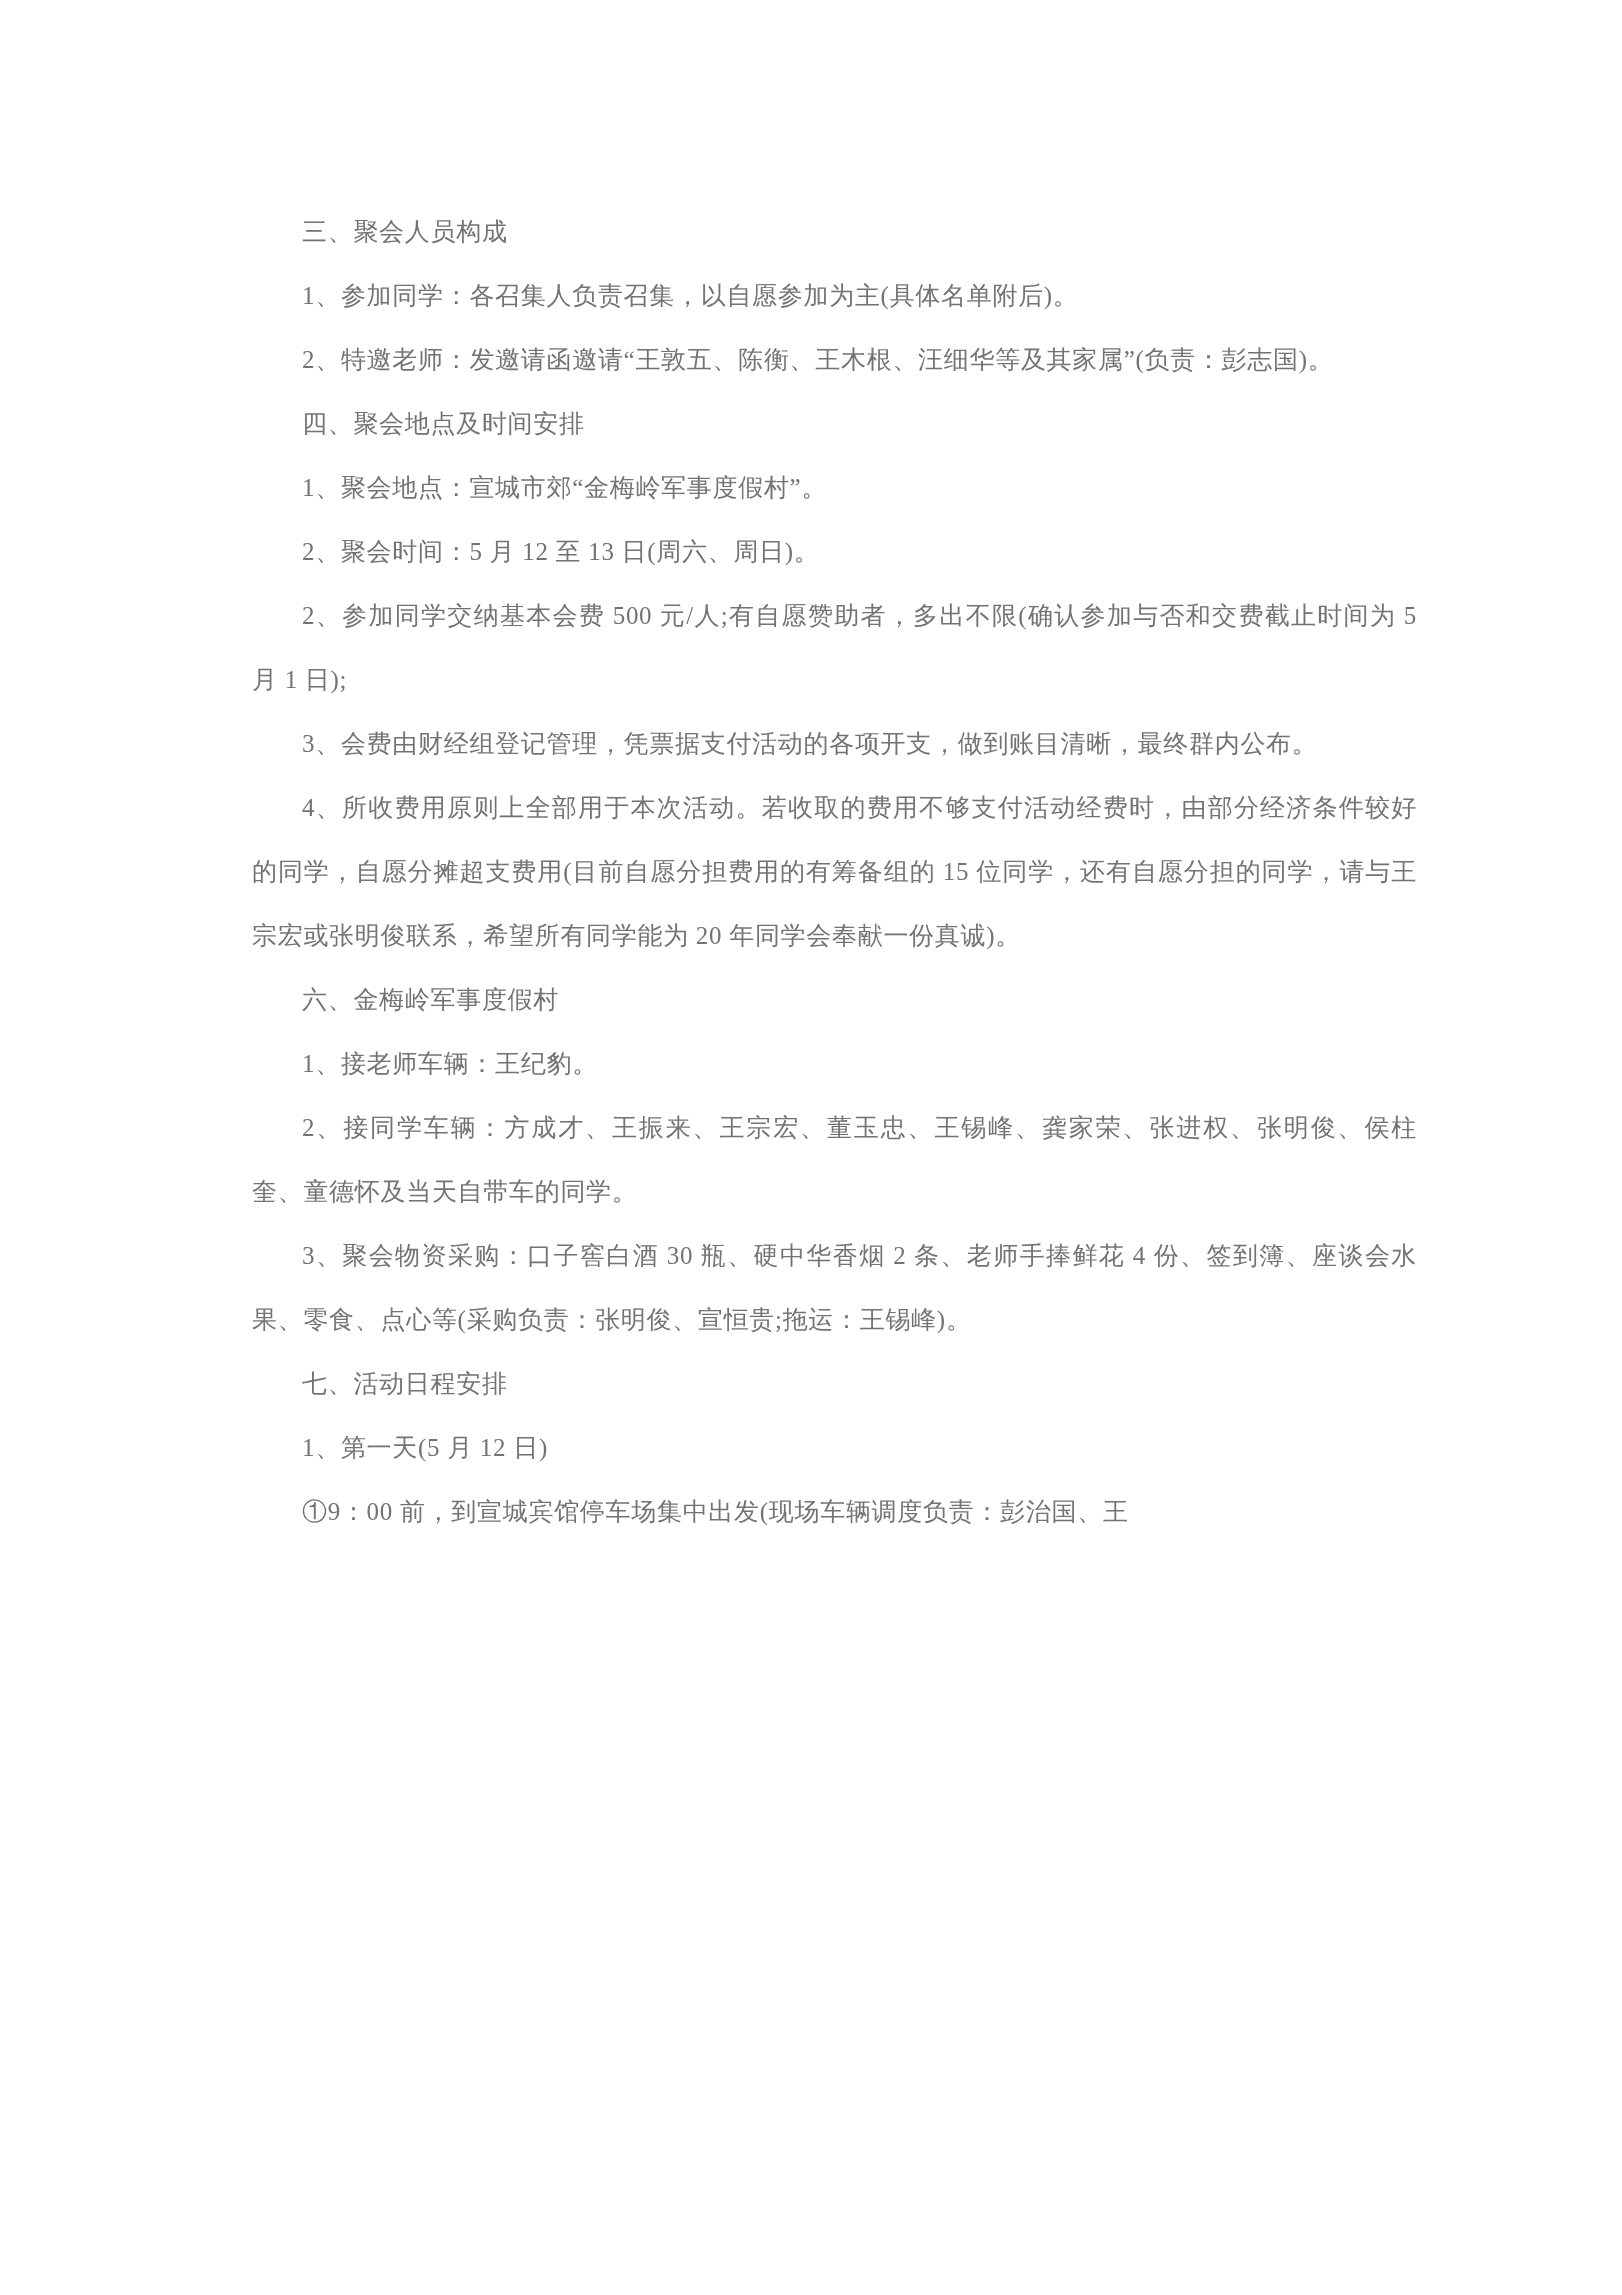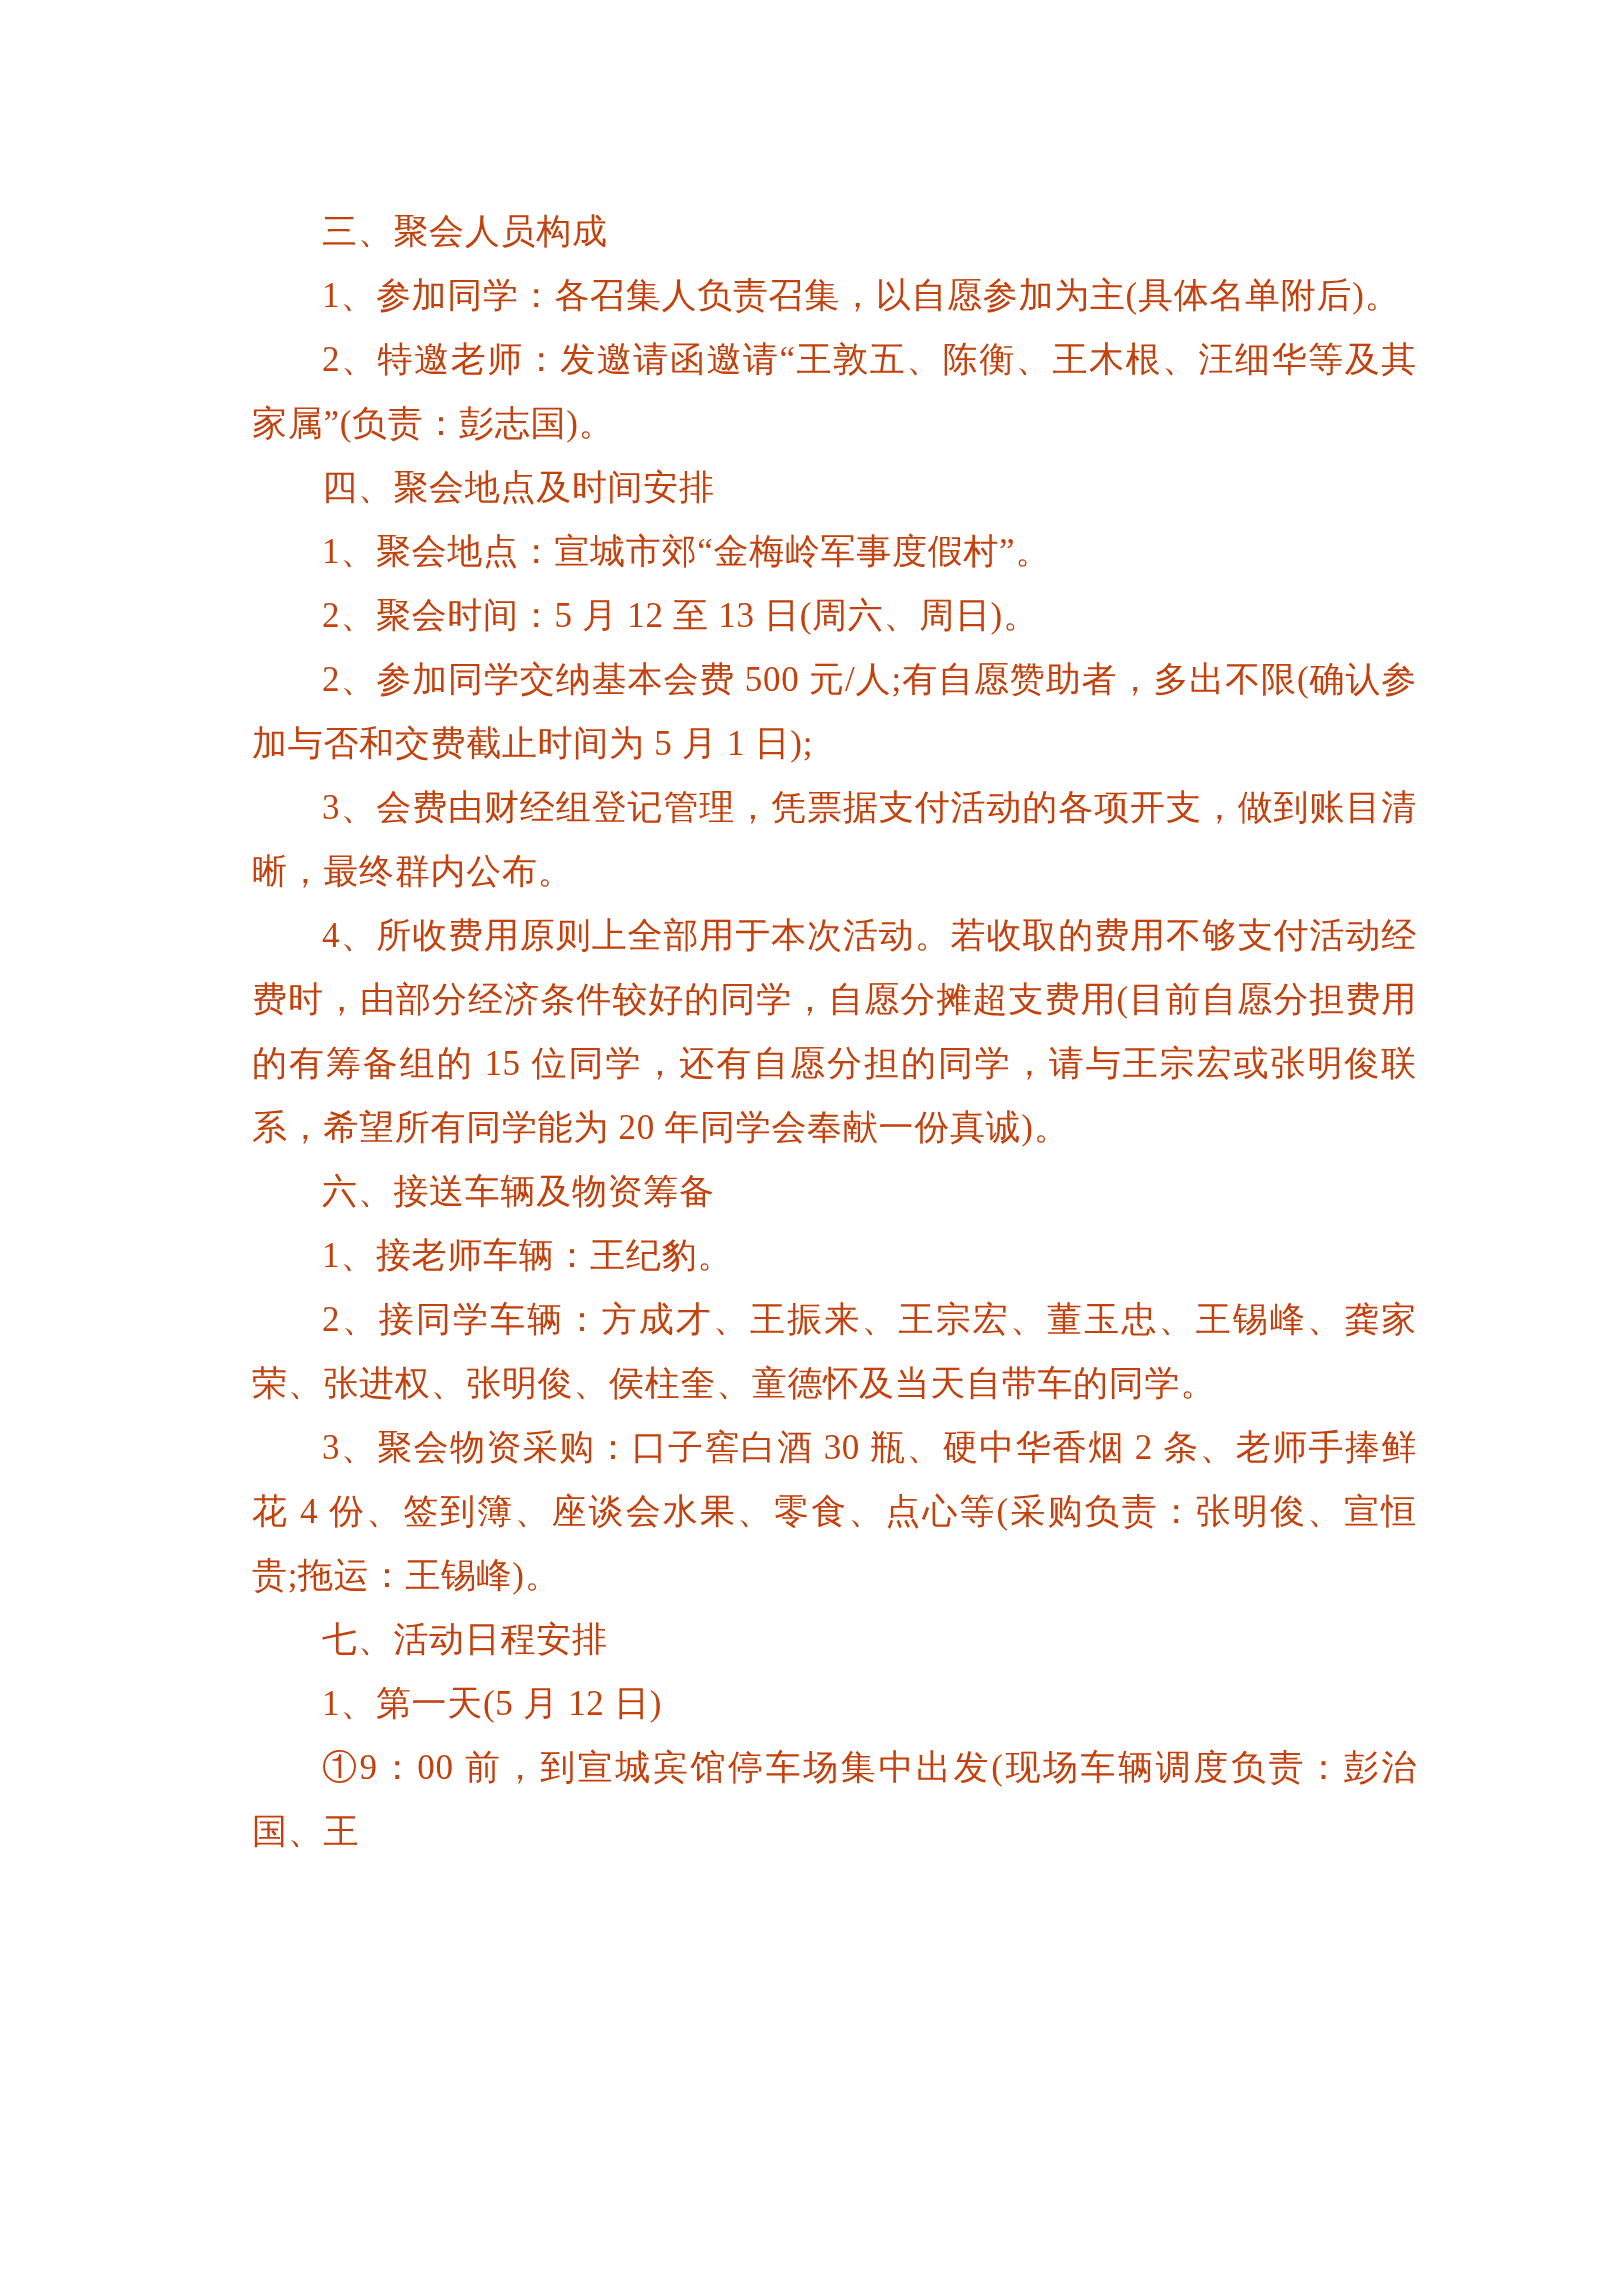--- a/index.html
+++ b/index.html
@@ -17,43 +17,43 @@
   .content {
     position: absolute;
     left: 252px;
     top: 200px;
     width: 1165px;
   }
   p.para {
     margin: 0;
     padding: 0;
     font-family: "Liberation Serif", "DejaVu Serif", serif;
-    font-size: 35px;
+    font-size: 25px;
     line-height: 64px;
-    color: #c2410c;
+    color: #737373;
     text-align: justify;
     text-indent: 2em;
     letter-spacing: 0.7px;
   }
 </style>
 </head>
 <body>
 
 <div class="page">
   <div class="content">
     <p class="para">三、聚会人员构成</p>
     <p class="para">1、参加同学：各召集人负责召集，以自愿参加为主(具体名单附后)。</p>
     <p class="para">2、特邀老师：发邀请函邀请“王敦五、陈衡、王木根、汪细华等及其家属”(负责：彭志国)。</p>
     <p class="para">四、聚会地点及时间安排</p>
     <p class="para">1、聚会地点：宣城市郊“金梅岭军事度假村”。</p>
     <p class="para">2、聚会时间：5 月 12 至 13 日(周六、周日)。</p>
     <p class="para">2、参加同学交纳基本会费 500 元/人;有自愿赞助者，多出不限(确认参加与否和交费截止时间为 5 月 1 日);</p>
     <p class="para">3、会费由财经组登记管理，凭票据支付活动的各项开支，做到账目清晰，最终群内公布。</p>
     <p class="para">4、所收费用原则上全部用于本次活动。若收取的费用不够支付活动经费时，由部分经济条件较好的同学，自愿分摊超支费用(目前自愿分担费用的有筹备组的 15 位同学，还有自愿分担的同学，请与王宗宏或张明俊联系，希望所有同学能为 20 年同学会奉献一份真诚)。</p>
-    <p class="para">六、接送车辆及物资筹备</p>
+    <p class="para">六、金梅岭军事度假村</p>
     <p class="para">1、接老师车辆：王纪豹。</p>
     <p class="para">2、接同学车辆：方成才、王振来、王宗宏、董玉忠、王锡峰、龚家荣、张进权、张明俊、侯柱奎、童德怀及当天自带车的同学。</p>
     <p class="para">3、聚会物资采购：口子窖白酒 30 瓶、硬中华香烟 2 条、老师手捧鲜花 4 份、签到簿、座谈会水果、零食、点心等(采购负责：张明俊、宣恒贵;拖运：王锡峰)。</p>
     <p class="para">七、活动日程安排</p>
     <p class="para">1、第一天(5 月 12 日)</p>
     <p class="para">①9：00 前，到宣城宾馆停车场集中出发(现场车辆调度负责：彭治国、王</p>
   </div>
 </div>
 
 

